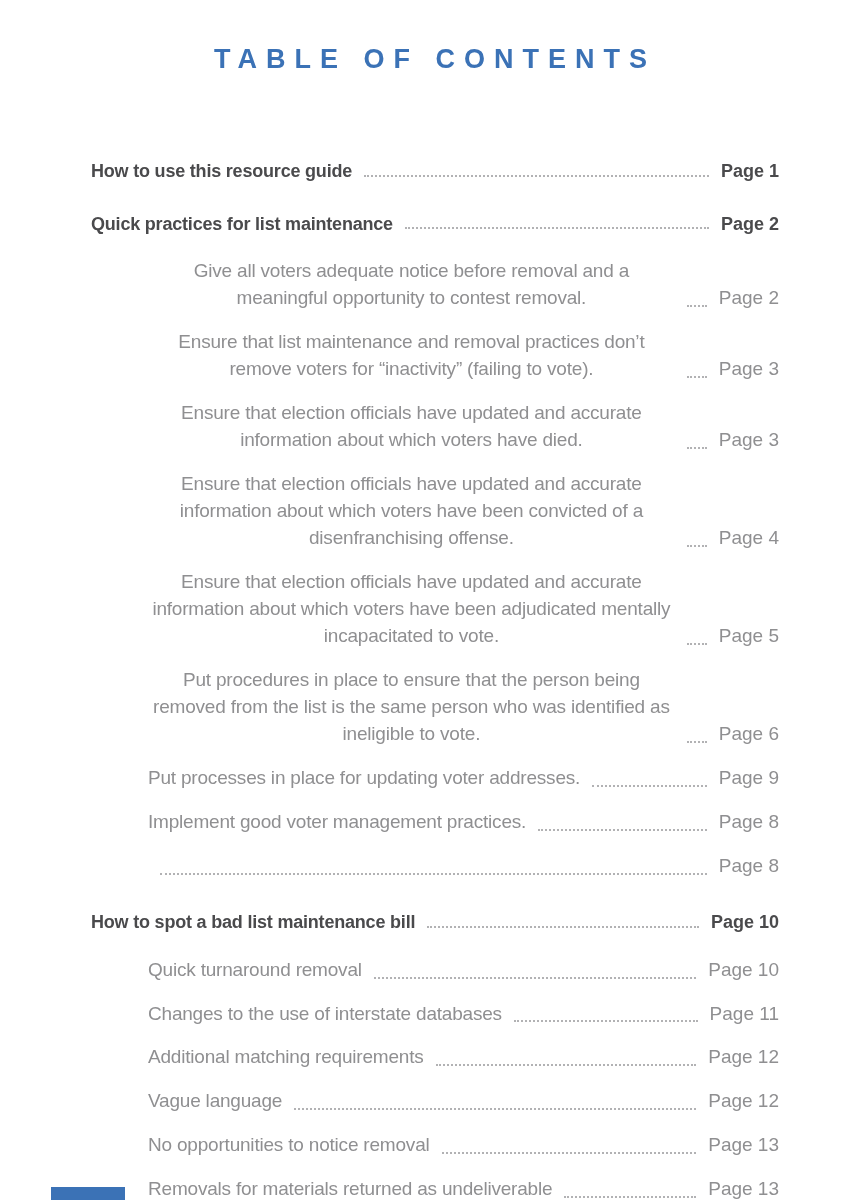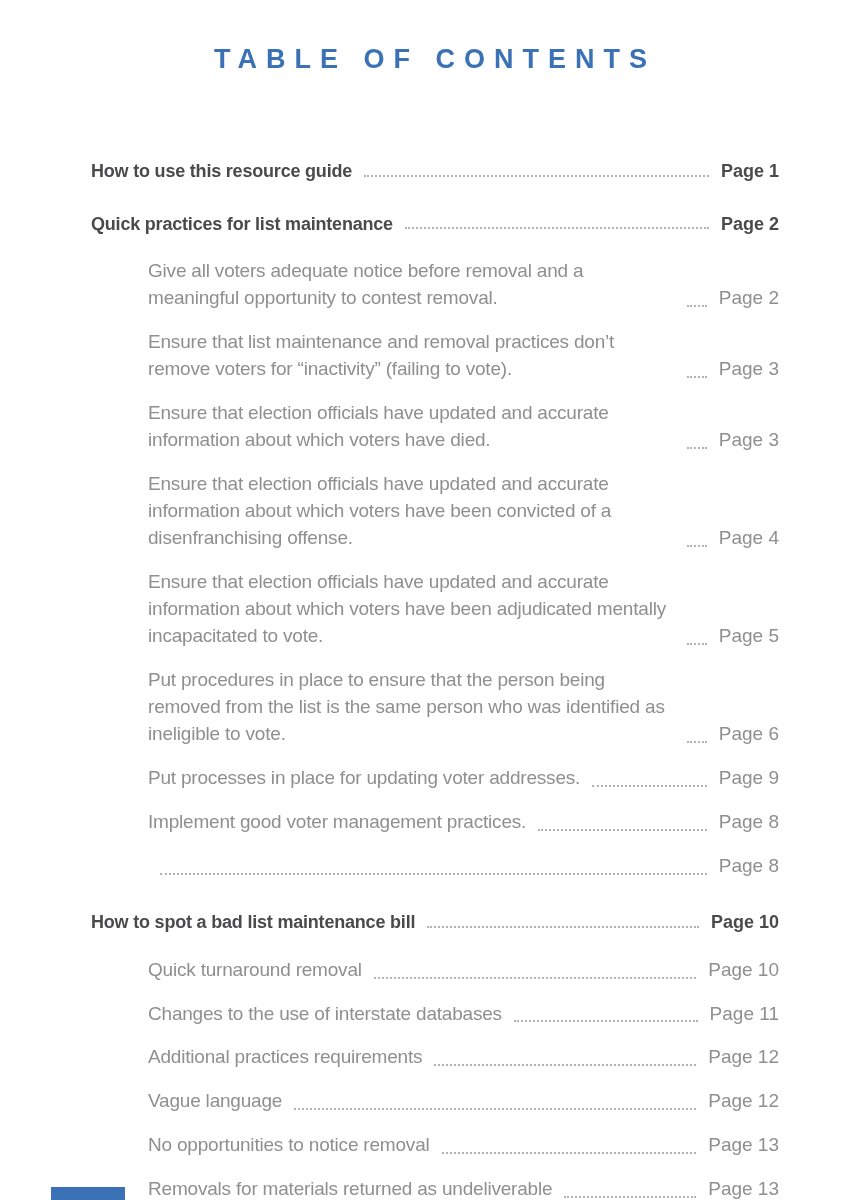--- a/index.html
+++ b/index.html
@@ -63,20 +63,21 @@
     margin-top: 24px;
     padding-left: 57px;
   }
   .row.sub { margin-bottom: 17px; }
   .row.sub .label {
     font-size: 19px;
     font-weight: 400;
     color: var(--gray);
     line-height: 1.42;
     max-width: 625px;
+    text-align: center;
   }
   .row.sub .pagenum {
     font-size: 19px;
     font-weight: 400;
     color: var(--gray);
     line-height: 1.42;
   }
 
   .accent-bar {
     position: absolute;
@@ -177,21 +178,21 @@
     <span class="pagenum">Page 10</span>
   </div>
 
   <div class="row sub">
     <span class="label">Changes to the use of interstate databases</span>
     <span class="leader"></span>
     <span class="pagenum">Page 11</span>
   </div>
 
   <div class="row sub">
-    <span class="label">Additional practices requirements</span>
+    <span class="label">Additional matching requirements</span>
     <span class="leader"></span>
     <span class="pagenum">Page 12</span>
   </div>
 
   <div class="row sub">
     <span class="label">Vague language</span>
     <span class="leader"></span>
     <span class="pagenum">Page 12</span>
   </div>
 

